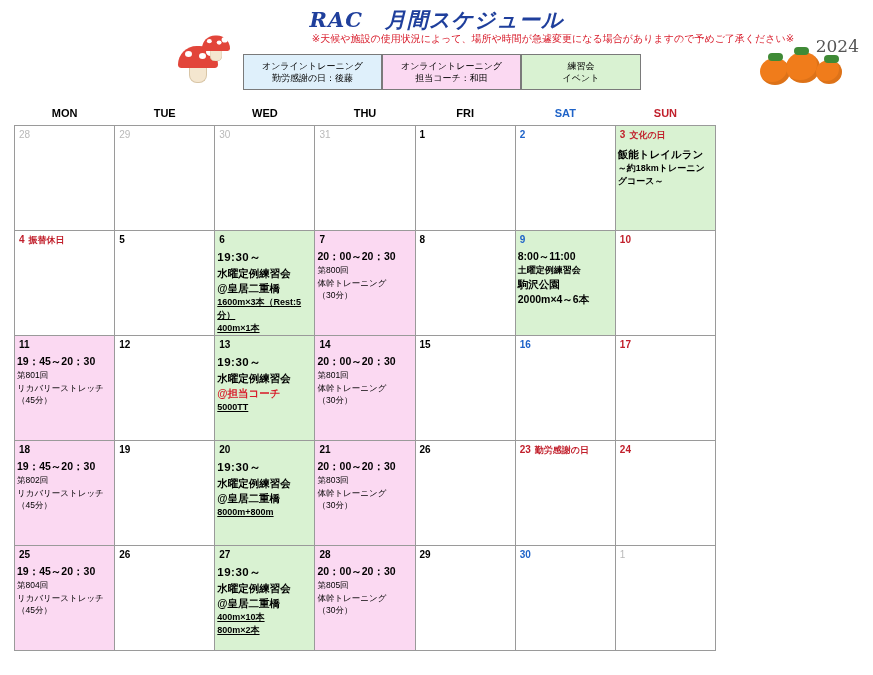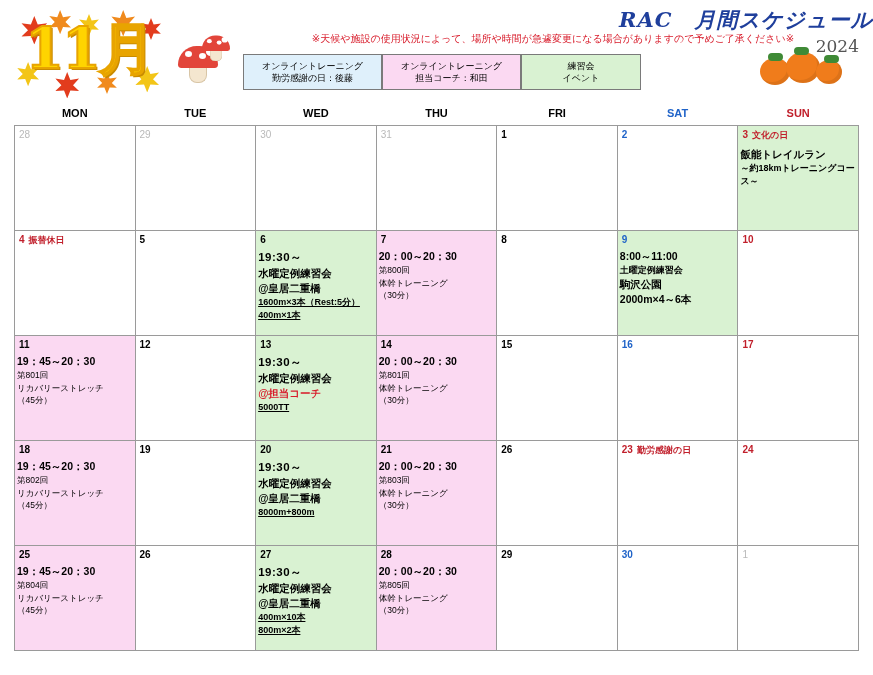--- a/index.html
+++ b/index.html
@@ -9,21 +9,21 @@
     font-family:"Liberation Sans","DejaVu Sans",sans-serif;
     color:#000;
     overflow:hidden;
   }
   .page{position:relative;width:873px;height:675px;}
 
   
   .header{position:relative;height:104px;}
   .title{
     position:absolute;left:0;right:0;top:6px;
-    text-align:right;
+    text-align:center;
     font-family:"DejaVu Serif","Liberation Serif",serif;
     font-weight:bold;font-style:italic;
     font-size:21px;color:#1f3f9c;
     letter-spacing:1px;
   }
   .notice{
     position:absolute;left:243px;top:32px;width:620px;
     text-align:center;
     font-size:10px;color:#d81b2a;
     white-space:nowrap;
@@ -90,21 +90,21 @@
     display:flex;flex-direction:column;align-items:center;justify-content:center;
     font-size:9px;line-height:1.35;text-align:center;
   }
   .lg.blue{background:#dff0fb;}
   .lg.pink{background:#fbd9f2;}
   .lg.green{background:#d9f2d2;width:118px;}
 
   
   table.cal{
     border-collapse:collapse;
-    width:845px;margin:0 14px;
+    width:702px;margin:0 14px;
     table-layout:fixed;
   }
   table.cal th{
     height:18px;font-size:11px;font-weight:bold;
     border:none;
     padding:0 0 3px 0;
   }
   th.sat{color:#1f63c8;}
   th.sun{color:#c11f2b;}
   table.cal td{
@@ -142,32 +142,20 @@
 <body>
 
 <div class="page">
 
   <div class="header">
 
     <div class="title">RAC　月間スケジュール</div>
     <div class="notice">※天候や施設の使用状況によって、場所や時間が急遽変更になる場合がありますので予めご了承ください※</div>
     <div class="year">2024</div>
 
-    <div class="month-badge">
-      <div class="leaf" style="left:6px;top:6px;transform:scale(1.3)"></div>
-      <div class="leaf o" style="left:34px;top:0px;transform:scale(1.1)"></div>
-      <div class="leaf y" style="left:64px;top:4px;transform:scale(1.0)"></div>
-      <div class="leaf o" style="left:96px;top:0px;transform:scale(1.2)"></div>
-      <div class="leaf" style="left:126px;top:8px;transform:scale(1.0)"></div>
-      <div class="leaf y" style="left:2px;top:52px;transform:scale(1.1)"></div>
-      <div class="leaf" style="left:40px;top:62px;transform:scale(1.2)"></div>
-      <div class="leaf o" style="left:82px;top:62px;transform:scale(1.0)"></div>
-      <div class="leaf y" style="left:120px;top:56px;transform:scale(1.2)"></div>
-      <div class="mtext">11月</div>
-    </div>
 
     <div class="mush" style="left:178px;top:46px;">
       <div class="cap"></div>
         <div class="stem"></div>
     </div>
     <div class="mush" style="left:196px;top:30px;transform:scale(.7);">
       <div class="cap"></div>
         <div class="stem"></div>
     </div>
 

